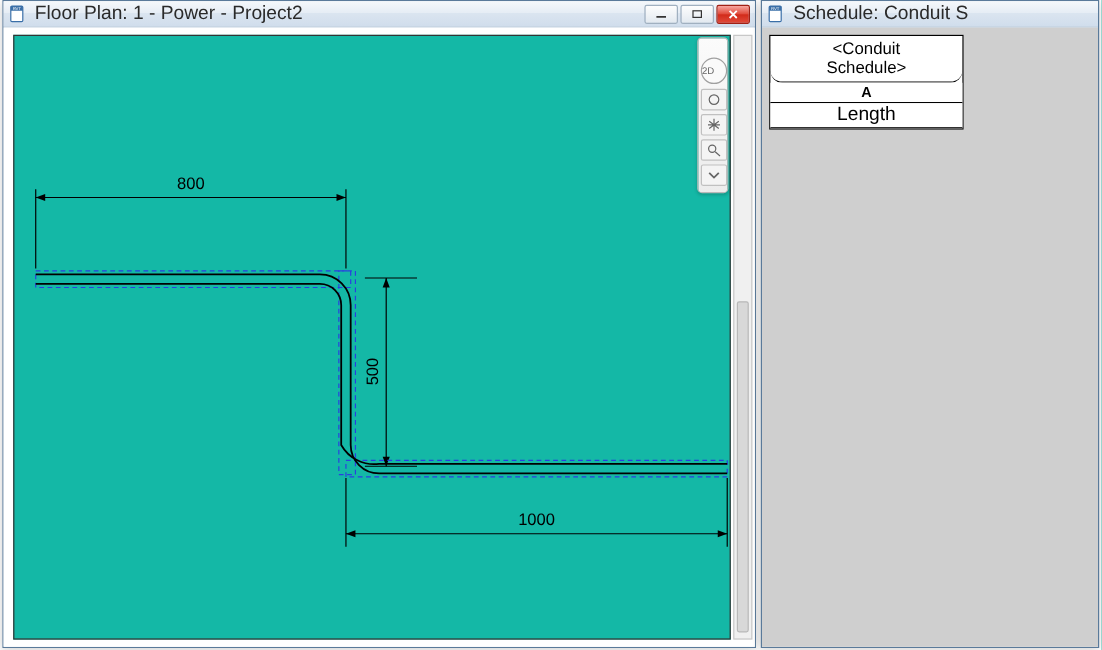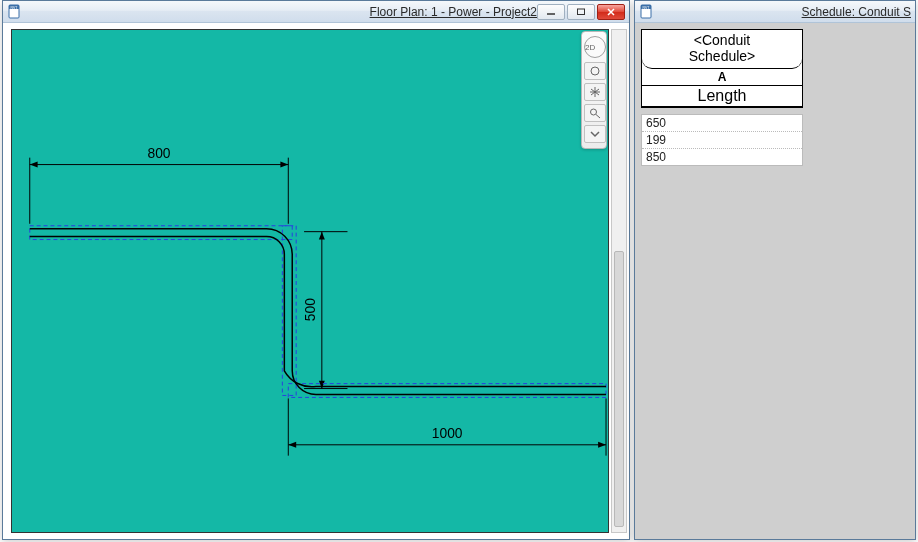--- a/index.html
+++ b/index.html
@@ -48,26 +48,25 @@
     width: 16px;
     height: 16px;
     margin-right: 6px;
     flex-shrink: 0;
     display: inline-flex;
     align-items: center;
     justify-content: center;
   }
   .titlebar .title-text {
     flex: 1;
-    text-align: right;
+    text-align: left;
     color: #2a2a2a;
-    font-size: 12px;
+    font-size: 16px;
     white-space: nowrap;
     overflow: hidden;
-    text-decoration: underline;
   }
   .win-controls {
     display: flex;
     gap: 2px;
   }
   .win-btn {
     width: 28px;
     height: 16px;
     border: 1px solid #a0b0c0;
     border-radius: 2px;
@@ -130,21 +129,21 @@
     background: linear-gradient(to bottom, #fbfbfb, #ececec);
     border: 1px solid #b8b8b8;
     border-radius: 4px;
     box-shadow: 0 1px 3px rgba(0,0,0,0.2);
     padding: 4px 2px 2px;
   }
   .navbar-dock .cube {
     width: 22px; height: 22px;
     border: 1px solid #a0a0a0;
     border-radius: 50%;
-    margin: 0 auto 4px;
+    margin: 12px auto 4px;
     display: flex;
     align-items: center; 
     font-size: 8px; color: #666;
     background: #fafafa;
   }
   .navbar-dock .nav-btn {
     width: 22px; height: 18px;
     margin: 0 auto 3px;
     border: 1px solid #c0c0c0;
     border-radius: 2px;
@@ -346,19 +345,14 @@
   <div class="schedule-body">
     <div class="sched-table">
       <div class="sched-title">
         <span>&lt;Conduit</span><br>
         <span>Schedule&gt;</span>
       </div>
       <div class="sched-colhead">A</div>
       <div class="sched-subhead">Length</div>
     </div>
     <div class="sched-gap"></div>
-    <div class="sched-rows">
-      <div class="sched-cell">650</div>
-      <div class="sched-cell">199</div>
-      <div class="sched-cell">850</div>
-    </div>
   </div>
 </div>
 
 </body></html>

